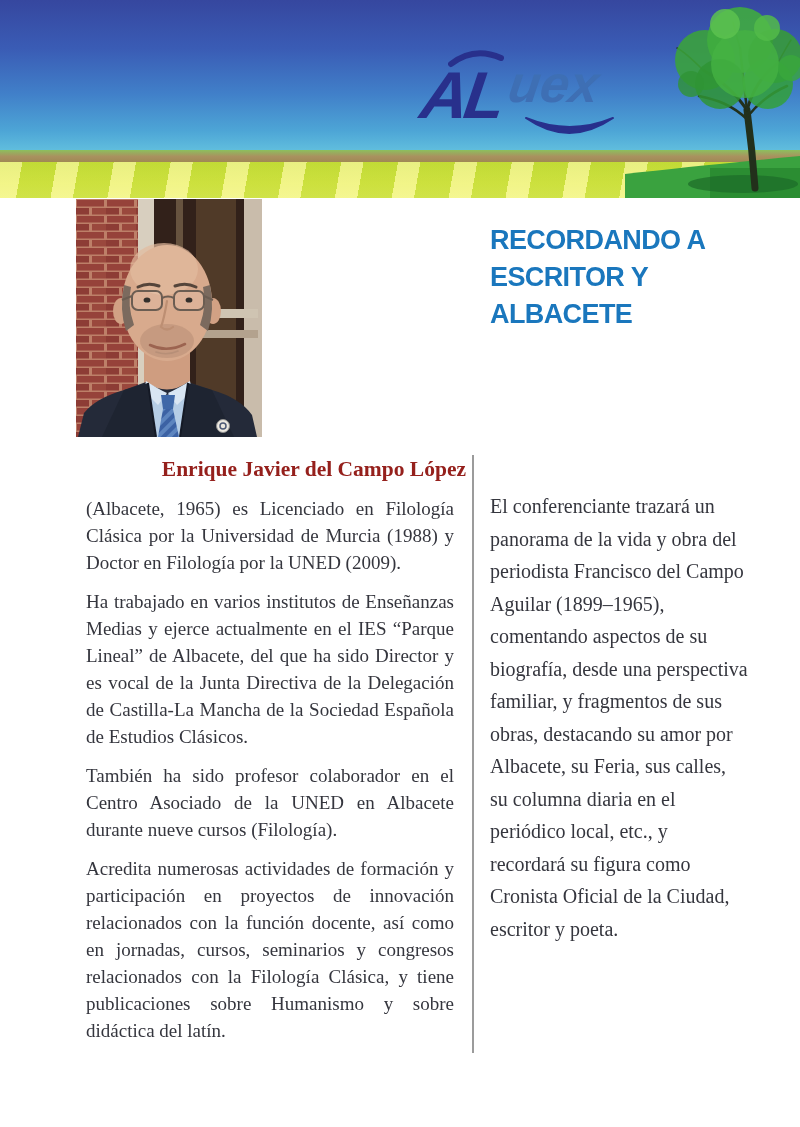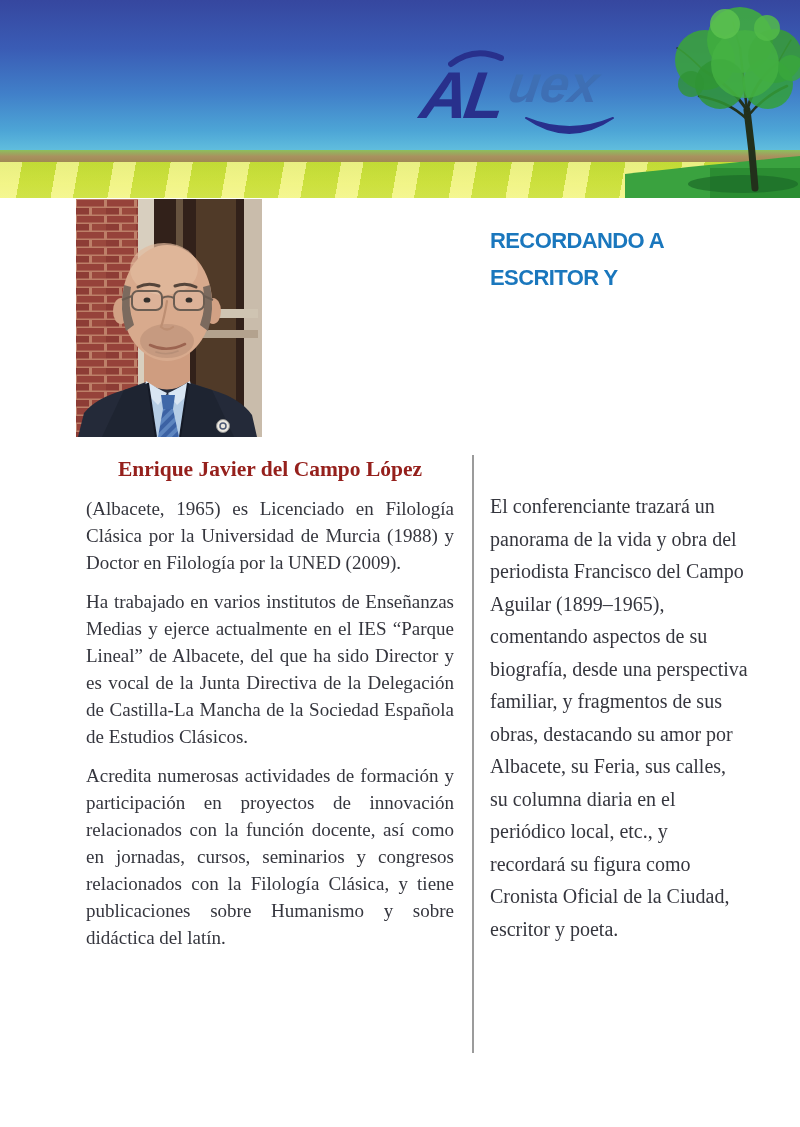--- a/index.html
+++ b/index.html
@@ -50,34 +50,34 @@
   .arc-top{position:absolute;left:30px;top:12px;width:56px;height:22px;}
   .smile{position:absolute;left:104px;top:80px;width:95px;height:26px;}
 
   
   .portrait{position:absolute;left:76px;top:199px;width:186px;height:238px;display:block;}
 
   
   .title{
     position:absolute;left:490px;top:222px;width:240px;
     font-family:"Liberation Sans",sans-serif;font-weight:700;
-    font-size:22px;line-height:37px;letter-spacing:-0.6px;
+    font-size:27px;line-height:37px;letter-spacing:-0.6px;
     color:var(--heading-blue);
   }
   .title-line{white-space:nowrap;}
 
   
   .left-col{
     position:absolute;left:74px;top:456px;width:392px;
     font-size:19px;line-height:27px;color:var(--body-text);
     text-align:justify;hyphens:auto;-webkit-hyphens:auto;
   }
   .speaker-name{
     margin:0 0 3px 0;font-size:21.5px;line-height:27px;font-weight:700;
-    color:var(--name-red);text-align:center;
+    color:var(--name-red);text-align:right;
   }
   .left-col p{margin:12px;}
   .divider{
     position:absolute;left:472px;top:455px;width:1.5px;height:598px;
     background:var(--divider-gray);
   }
   .right-col{
     position:absolute;left:490px;top:458px;width:258px;
     font-size:20px;line-height:32.5px;color:var(--body-text);text-align:left;margin-top:32px;
   }
@@ -217,26 +217,28 @@
       <path d="M91,102 Q88,120 85,128 Q91,133 97,128" stroke="#bd8f73" stroke-width="2.2" fill="none" stroke-linecap="round"></path>
 
       <path d="M74,146 Q91,154 109,145" stroke="#9c6450" stroke-width="2.6" fill="none" stroke-linecap="round"></path>
       <path d="M80,153 Q91,157 102,152" stroke="#b08a74" stroke-width="1.6" fill="none" stroke-linecap="round" opacity="0.7"></path>
     </g>
   </svg>
 
   <div class="title">
     <div class="title-line">RECORDANDO A</div>
     <div class="title-line">ESCRITOR Y</div>
+    <div class="title-line">ALBACETE</div>
   </div>
 
   <div class="left-col" lang="es">
     <h2 class="speaker-name">Enrique Javier del Campo López</h2>
     <p>(Albacete, 1965) es Licenciado en Filología Clásica por la Universidad de Murcia (1988) y Doctor en Filología por la UNED (2009).</p>
     <p>Ha trabajado en varios institutos de Enseñanzas Medias  y ejerce actualmente en el IES “Parque Lineal” de Albacete, del que ha sido Director y es vocal de la Junta Directiva de la Delegación de Castilla-La Mancha de la Sociedad Española de Estudios Clásicos.</p>
+    <p>También ha sido profesor colaborador en el Centro Asociado de la UNED en Albacete durante nueve cursos (Filología).</p>
     <p>Acredita numerosas actividades de formación y participación en proyectos de innovación relacionados con la función docente, así como en jornadas, cursos, seminarios y congresos relacionados con la Filología Clásica, y tiene publicaciones sobre Humanismo y sobre didáctica del latín.</p>
   </div>
 
   <div class="divider"></div>
 
   <div class="right-col" lang="es">
     <p>El conferenciante trazará un panorama de la vida y obra del periodista Francisco del Campo Aguilar (1899–1965), comentando aspectos de su biografía, desde una perspectiva familiar, y fragmentos de sus obras, destacando su amor por Albacete, su Feria, sus calles, su columna diaria en el periódico local, etc., y recordará su figura como Cronista Oficial de la Ciudad, escritor y poeta.</p>
   </div>
 
 </div>

